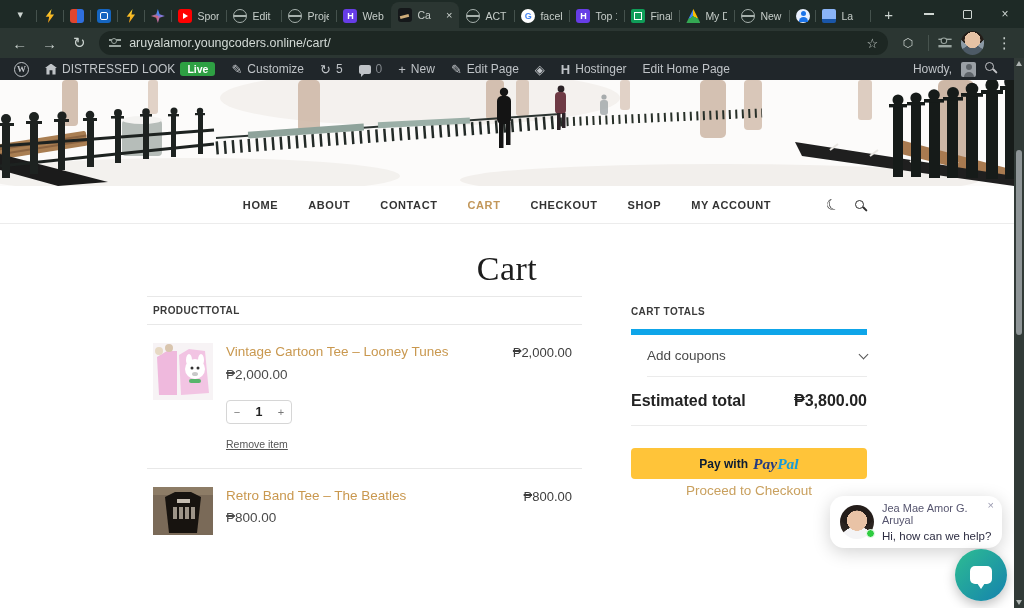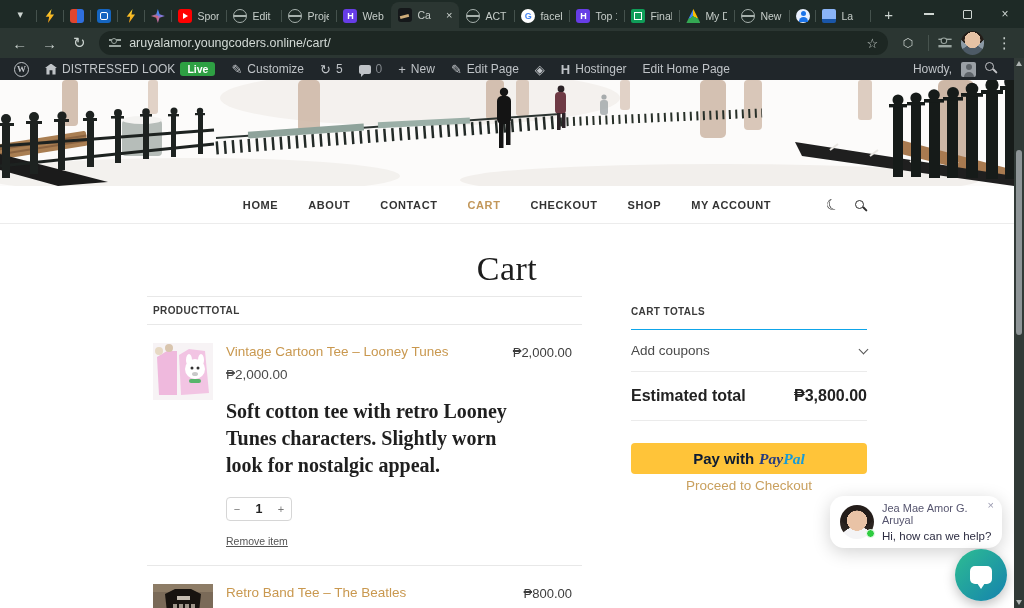--- a/index.html
+++ b/index.html
@@ -90,26 +90,26 @@
   .pname { font-size:13.5px; color:#c9984f; line-height:1.3; cursor:pointer; }
   .pprice { font-size:13.5px; color:#4a4a4a; margin-top:6px; }
   .pdesc { font-family:"Liberation Serif",serif; font-weight:700; font-size:20px; line-height:1.36; color:#1f1f1f; margin-top:16px; }
   .stepper { margin-top:18px; width:66px; height:24px; border:1px solid #d6d6d6; border-radius:4px; display:flex; align-items:center; }
   .step-btn { flex:0 0 20px; text-align:center; color:#777; font-size:11px; cursor:pointer; }
   .step-val { flex:1 1 auto; text-align:center; font-size:12.5px; font-weight:700; color:#222; }
   .remove { display:inline-block; margin-top:14px; font-size:10.5px; color:#555; text-decoration:underline; cursor:pointer;text-align:center; }
   .ltotal { position:absolute; right:10px; top:20px; font-size:13px; color:#3d3d3d; }
 
   .totals { position:absolute; left:631px; top:216px; width:236px; }
-  .tot-title { font-size:10px; font-weight:700; letter-spacing:.4px; color:#3a3a3a; padding:10px 0 12px; border-bottom:1px solid #0ea5e9; }
-  .coupons { display:flex; justify-content:space-between; align-items:center; padding:13px 0; border-bottom:1px solid #ebebeb; font-size:13.5px; color:#4a4a4a; cursor:pointer; }
+  .tot-title { font-size:10px; font-weight:700; letter-spacing:.4px; color:#3a3a3a; padding:10px 0 12px; border-bottom:6px solid #0ea5e9; }
+  .coupons { display:flex; justify-content:space-between; align-items:center; padding:13px 0; border-bottom:1px solid #ebebeb; font-size:13.5px; color:#4a4a4a; cursor:pointer;margin-left:16px; }
   .chev { width:7px; height:7px; border-right:1.6px solid #555; border-bottom:1.6px solid #555; transform:rotate(45deg); margin-top:-3px; }
   .est { display:flex; justify-content:space-between; padding:15px 0; border-bottom:1px solid #ebebeb; font-size:16px; font-weight:700; color:#222; }
   .paypal-btn { margin-top:22px; height:31px; width:236px; background:#ffc439; border:none; border-radius:4px; display:flex; align-items:center; justify-content:center; cursor:pointer; }
-  .pp-prefix { font-size:15px; font-weight:700; color:#0c1b33; margin-right:5px; }
+  .pp-prefix { font-size:12px; font-weight:700; color:#0c1b33; margin-right:5px; }
   .pp-pay { font-family:Liberation Serif, serif; font-style:italic; font-weight:700; font-size:15.5px; color:#253b80; }
   .pp-pal { font-family:"Liberation Serif",serif; font-style:italic; font-weight:700; font-size:15.5px; color:#179bd7; }
   .or-row { margin-top:25px; display:flex; align-items:center; gap:10px; color:#555; font-size:11px; }
   .or-row::before, .or-row::after { content:""; flex:1 1 auto; height:1px; background:#ddd; }
   .checkout-link { margin-top:4px; text-align:center; font-size:13.5px; color:#c9a05e; cursor:pointer; }
 
   
   .chat-card { position:absolute; left:830px; top:496px; width:172px; height:52px; background:#fff; border-radius:14px; box-shadow:0 4px 18px rgba(0,0,0,.18); display:flex; align-items:center; padding:8px 10px; gap:8px; z-index:5; }
   .chat-avatar { width:34px; height:34px; border-radius:50%; flex:0 0 auto; position:relative; background:radial-gradient(circle at 50% 46%, #e9c3a6 0 40%, transparent 41%), radial-gradient(circle at 50% 4%, #241d1a 0 58%, transparent 59%), radial-gradient(circle at 50% 118%, #f4f4f6 0 42%, transparent 43%), #2b2420; }
   .chat-online { position:absolute; right:-1px; bottom:1px; width:9px; height:9px; border-radius:50%; background:#2ecc40; border:1.5px solid #fff; }
@@ -485,21 +485,20 @@
         <circle cx="39" cy="25" r="1.5" fill="#333"></circle>
           <circle cx="45" cy="25" r="1.5" fill="#333"></circle>
         <ellipse cx="42" cy="31" rx="3" ry="2" fill="#c9c9c9"></ellipse>
         <rect x="36" y="36" width="12" height="4" rx="2" fill="#58b56c"></rect>
         <circle cx="6" cy="8" r="4" fill="#e7d9c4"></circle>
           <circle cx="16" cy="5" r="4" fill="#d9c5ae"></circle>
       </svg>
       <div class="ct-mid">
         <div class="pname">Vintage Cartoon Tee – Looney Tunes</div>
         <div class="pprice">₱2,000.00</div>
-        <div class="pdesc">Soft cotton tee with retro Looney Tunes characters. Slightly worn look for nostalgic appeal.</div>
         <div class="stepper">
           <span class="step-btn">−</span>
           <span class="step-val">1</span>
           <span class="step-btn">+</span>
         </div>
         <span class="remove">Remove item</span>
       </div>
       <span class="ltotal">₱2,000.00</span>
     </div>
 

